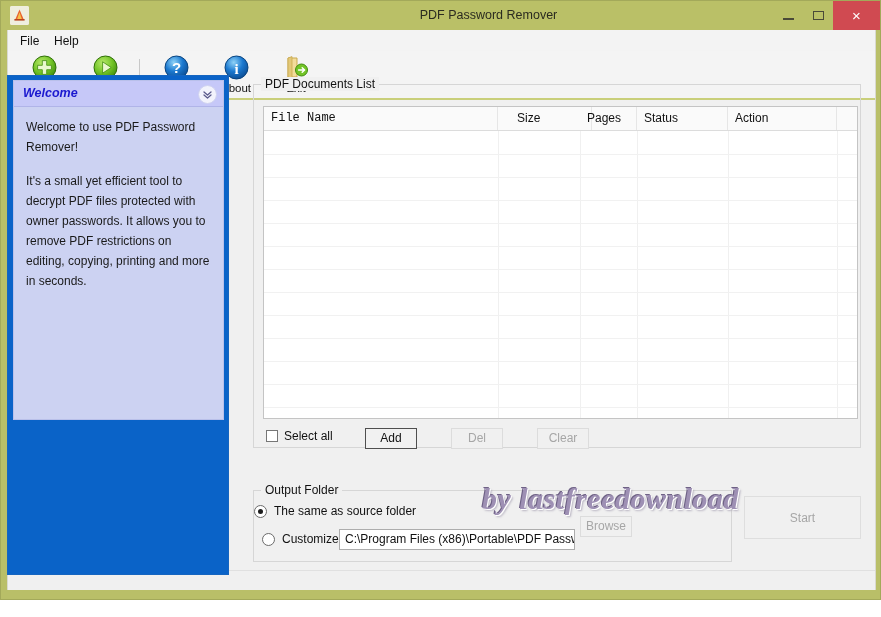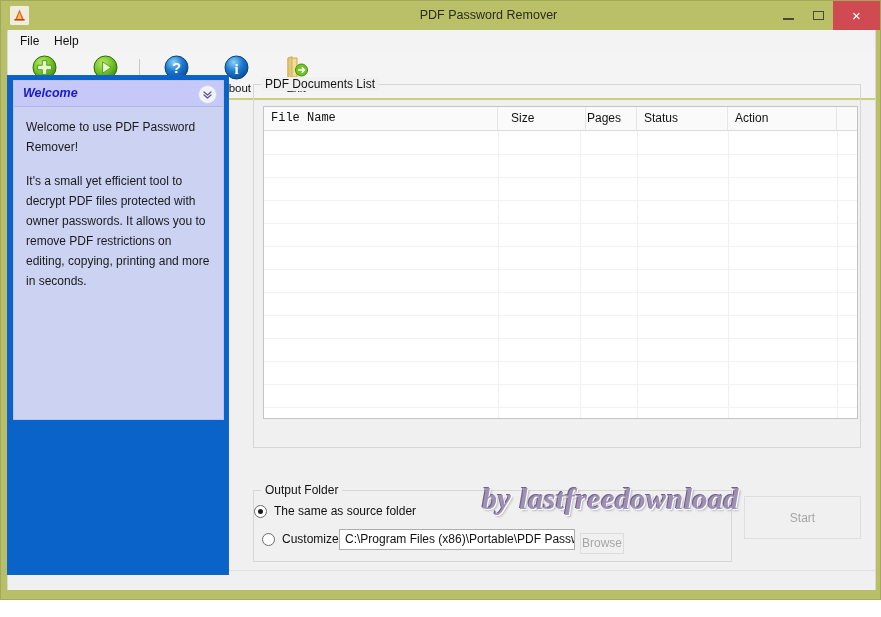--- a/index.html
+++ b/index.html
@@ -574,21 +574,21 @@
     </div>
 
     <div class="content">
 
       <div class="groupbox" style="left:6px; top:9px; width:608px; height:364px;">
         <div class="groupbox-legend">PDF Documents List</div>
 
         <div class="table-wrap">
           <div class="thead">
             <div class="th" style="left:0px;   width:234px;font-family:Liberation Mono, monospace;">File Name</div>
-            <div class="th" style="left:240px; width:82px;">Size</div>
+            <div class="th" style="left:246px; width:82px;">Size</div>
             <div class="th" style="left:316px; width:57px;">Pages</div>
             <div class="th" style="left:373px; width:91px;">Status</div>
             <div class="th" style="left:464px; width:109px;">Action</div>
             <div class="th" style="left:573px; width:20px; border-right:none;"></div>
           </div>
           <div class="tbody">
             <div class="tcol-line" style="left:234px;"></div>
             <div class="tcol-line" style="left:316px;"></div>
             <div class="tcol-line" style="left:373px;"></div>
             <div class="tcol-line" style="left:464px;"></div>
@@ -602,38 +602,47 @@
             <div class="trow" style="top:138px;"></div>
             <div class="trow" style="top:161px;"></div>
             <div class="trow" style="top:184px;"></div>
             <div class="trow" style="top:207px;"></div>
             <div class="trow" style="top:230px;"></div>
             <div class="trow" style="top:253px;"></div>
             <div class="trow" style="top:276px;"></div>
           </div>
         </div>
 
+        <div class="actions-row">
+          <div class="chk-wrap">
+            <div class="chkbox"></div>
+            <span class="chk-label">Select all</span>
+          </div>
+          <div class="btn default" style="left:102px; top:1px; width:52px;">Add</div>
+          <div class="btn disabled" style="left:188px; top:1px; width:52px;">Del</div>
+          <div class="btn disabled" style="left:274px; top:1px; width:52px;">Clear</div>
+        </div>
       </div>
 
       <div class="groupbox" style="left:6px; top:415px; width:479px; height:72px;">
         <div class="groupbox-legend">Output Folder</div>
 
         <div class="radio-row" style="left:0; top:13px;">
           <div class="radio checked"></div>
           <span class="radio-label">The same as source folder</span>
         </div>
 
         <div class="radio-row" style="left:8px; top:41px;">
           <div class="radio"></div>
           <span class="radio-label">Customize</span>
         </div>
 
         <div class="path-input" style="left:85px; top:38px; width:236px;" title="Output folder path">C:\Program Files (x86)\Portable\PDF Password Remover v</div>
 
-        <div class="btn disabled" style="left:326px; top:42px; width:44px;">Browse</div>
+        <div class="btn disabled" style="left:326px; top:25px; width:52px;">Browse</div>
       </div>
 
       <div class="start-big" style="left:497px; top:421px; width:117px; height:43px;">
         <span>Start</span>
       </div>
 
     </div>
 
     <div class="watermark">by lastfreedownload</div>
 

